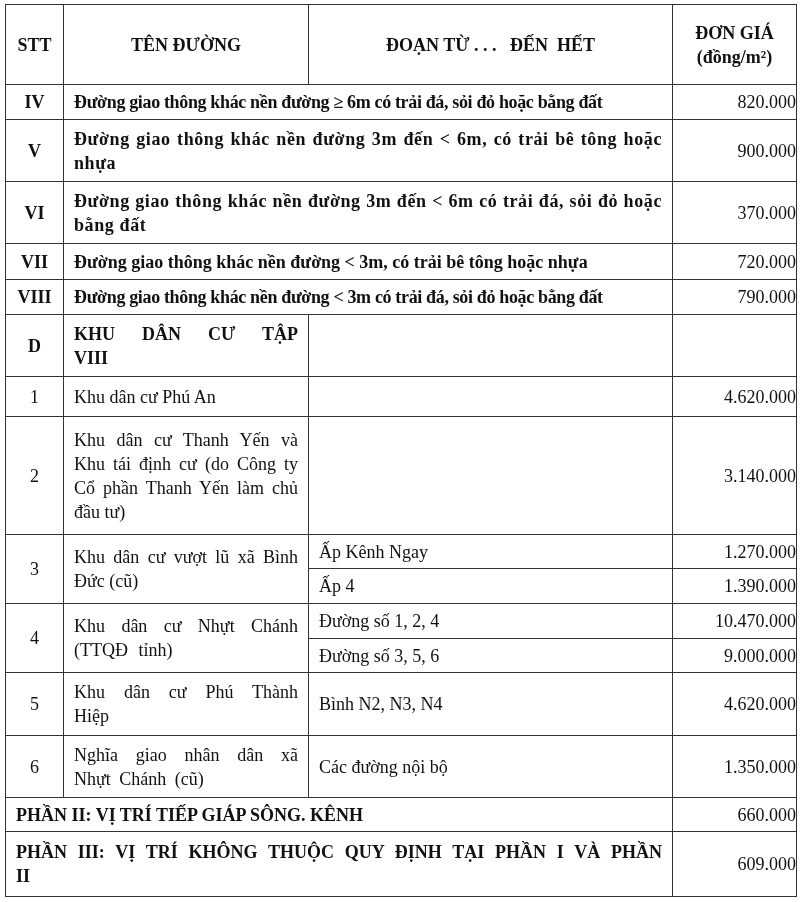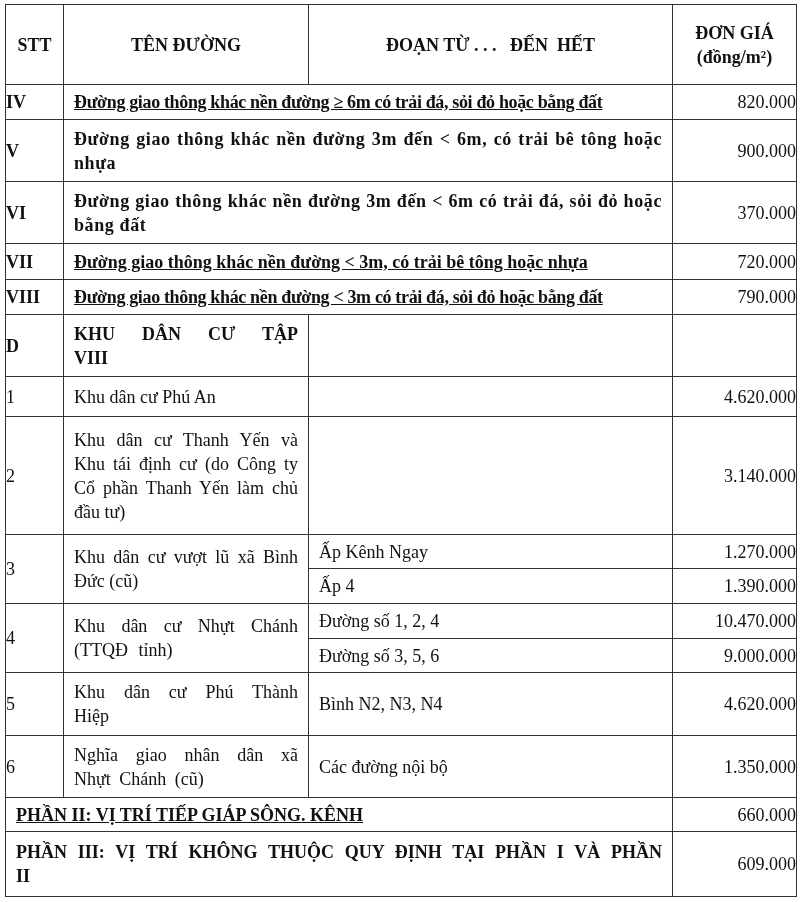--- a/index.html
+++ b/index.html
@@ -3,25 +3,25 @@
 <meta charset="utf-8">
 <style>
   html, body { margin: 0; padding: 0; background: #ffffff; }
   body { width: 800px; height: 902px; position: relative; overflow: hidden;
          font-family: "Liberation Serif", "DejaVu Serif", serif; color: #111; }
   table { position: absolute; left: 5px; top: 4px; border-collapse: collapse;
           table-layout: fixed; width: 791px; }
   td, th { border: 1.2px solid #333; padding: 0 10px; font-size: 18px;
            line-height: 24px; vertical-align: middle; }
   th { font-weight: bold; text-align: center; }
-  .c { }
+  .c { text-align: center; }
   .b { font-weight: bold; }
   .j { text-align: justify; text-align-last: left; font-family: Liberation Serif, serif; }
   .num { text-align: right; padding: 0; }
-  .nb { white-space: nowrap; text-decoration: underline; }
+  .nb { white-space: nowrap; }
   .tight { letter-spacing: -0.35px; }
 </style>
 </head>
 <body>
 
 <table>
   <colgroup>
     <col style="width:58px">
       <col style="width:245px">
       <col style="width:364px">

